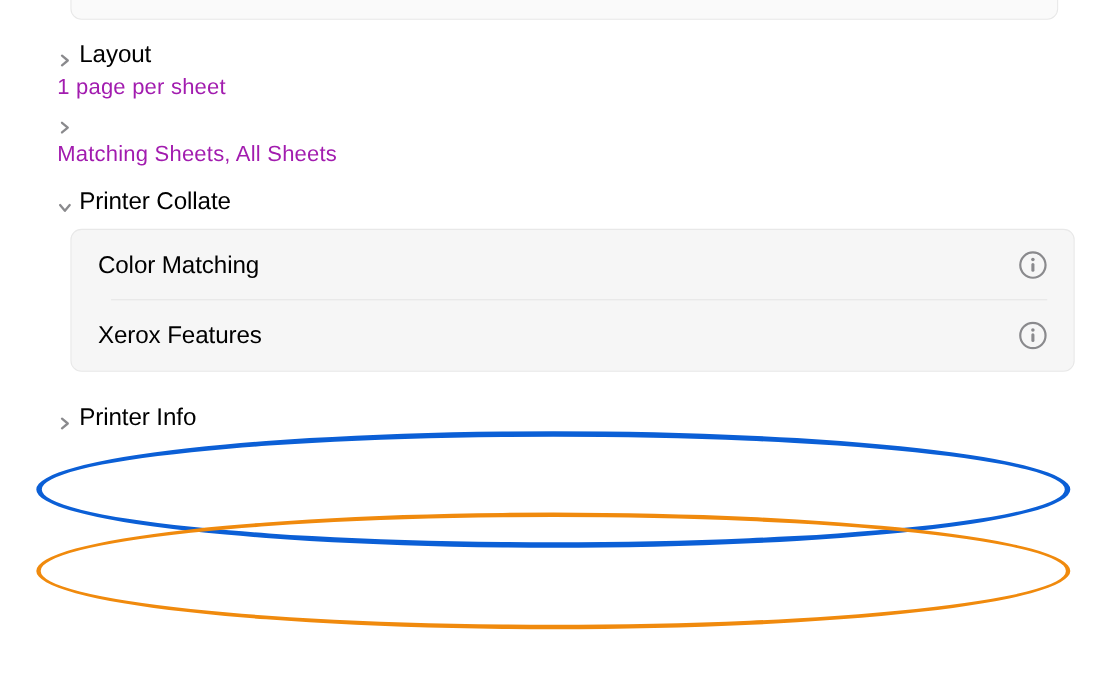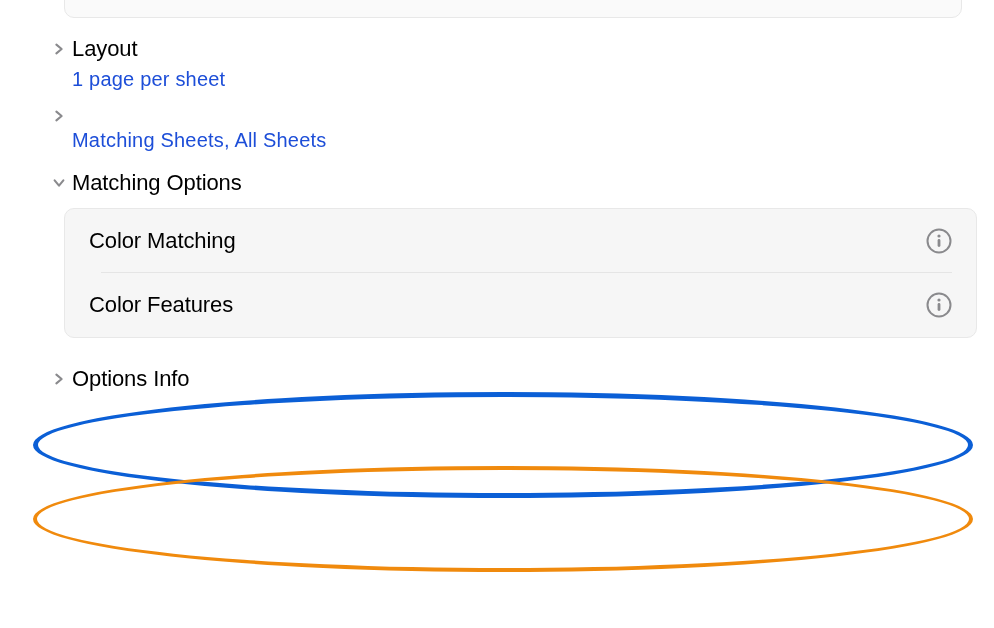--- a/index.html
+++ b/index.html
@@ -24,43 +24,42 @@
       border-radius: 10px;
       margin: 0 32px 0 64px;
       height: 28px;
       margin-top: -10px;
     }
     .section {
       padding: 18px 32px 0 52px;
     }
     .section-header {
       display: flex;
-      align-items: center;
+      align-items: flex-end;
       cursor: pointer;
     }
     .chevron {
       width: 20px;
       display: flex;
       align-items: center;
       justify-content: flex-start;
     }
     .chevron svg {
       width: 14px;
       height: 14px;
     }
     .section-title {
       font-size: 22px;
       font-weight: 400;
       color: #000;
       letter-spacing: -0.1px;
     }
     .section-subtitle {
       font-size: 20px;
-      color: #1d4ed8;
-      margin-left: 20px;
+      color: #a21caf;
       margin-top: 6px;
       letter-spacing: 0.2px;
     }
     .options-panel {
       background: #f6f6f6;
       border: 1px solid #e8e8e8;
       border-radius: 10px;
       margin: 12px 17px 0 64px;
     }
     .option-row {
@@ -140,53 +139,53 @@
     <div class="section-subtitle">Matching Sheets, All Sheets</div>
   </div>
 
   <div class="section">
     <div class="section-header">
       <span class="chevron">
         <svg viewBox="0 0 16 16" fill="none">
           <path d="M3 5 L8 11 L13 5" stroke="#8a8a8d" stroke-width="2.4" stroke-linecap="round" stroke-linejoin="round"></path>
         </svg>
       </span>
-      <span class="section-title">Matching Options</span>
+      <span class="section-title">Printer Collate</span>
     </div>
   </div>
 
   <div class="options-panel">
     <div class="option-row">
       <span class="option-label">Color Matching</span>
       <span class="info-icon">
         <svg viewBox="0 0 26 26" fill="none">
           <circle cx="13" cy="13" r="11.5" stroke="#8a8a8d" stroke-width="2"></circle>
           <circle cx="13" cy="8" r="1.6" fill="#8a8a8d"></circle>
           <rect x="11.6" y="11" width="2.8" height="8" rx="1.4" fill="#8a8a8d"></rect>
         </svg>
       </span>
     </div>
     <div class="option-row">
-      <span class="option-label">Color Features</span>
+      <span class="option-label">Xerox Features</span>
       <span class="info-icon">
         <svg viewBox="0 0 26 26" fill="none">
           <circle cx="13" cy="13" r="11.5" stroke="#8a8a8d" stroke-width="2"></circle>
           <circle cx="13" cy="8" r="1.6" fill="#8a8a8d"></circle>
           <rect x="11.6" y="11" width="2.8" height="8" rx="1.4" fill="#8a8a8d"></rect>
         </svg>
       </span>
     </div>
   </div>
 
   <div class="section" style="padding-top:28px;">
     <div class="section-header">
       <span class="chevron">
         <svg viewBox="0 0 16 16" fill="none">
           <path d="M5 3 L11 8 L5 13" stroke="#8a8a8d" stroke-width="2.4" stroke-linecap="round" stroke-linejoin="round"></path>
         </svg>
       </span>
-      <span class="section-title">Options Info</span>
+      <span class="section-title">Printer Info</span>
     </div>
   </div>
 </div>
 
 <div class="ellipse-blue" style="left:33px; top:392px; width:940px; height:106px;"></div>
 <div class="ellipse-orange" style="left:33px; top:466px; width:940px; height:106px;"></div>
 
 </body></html>

